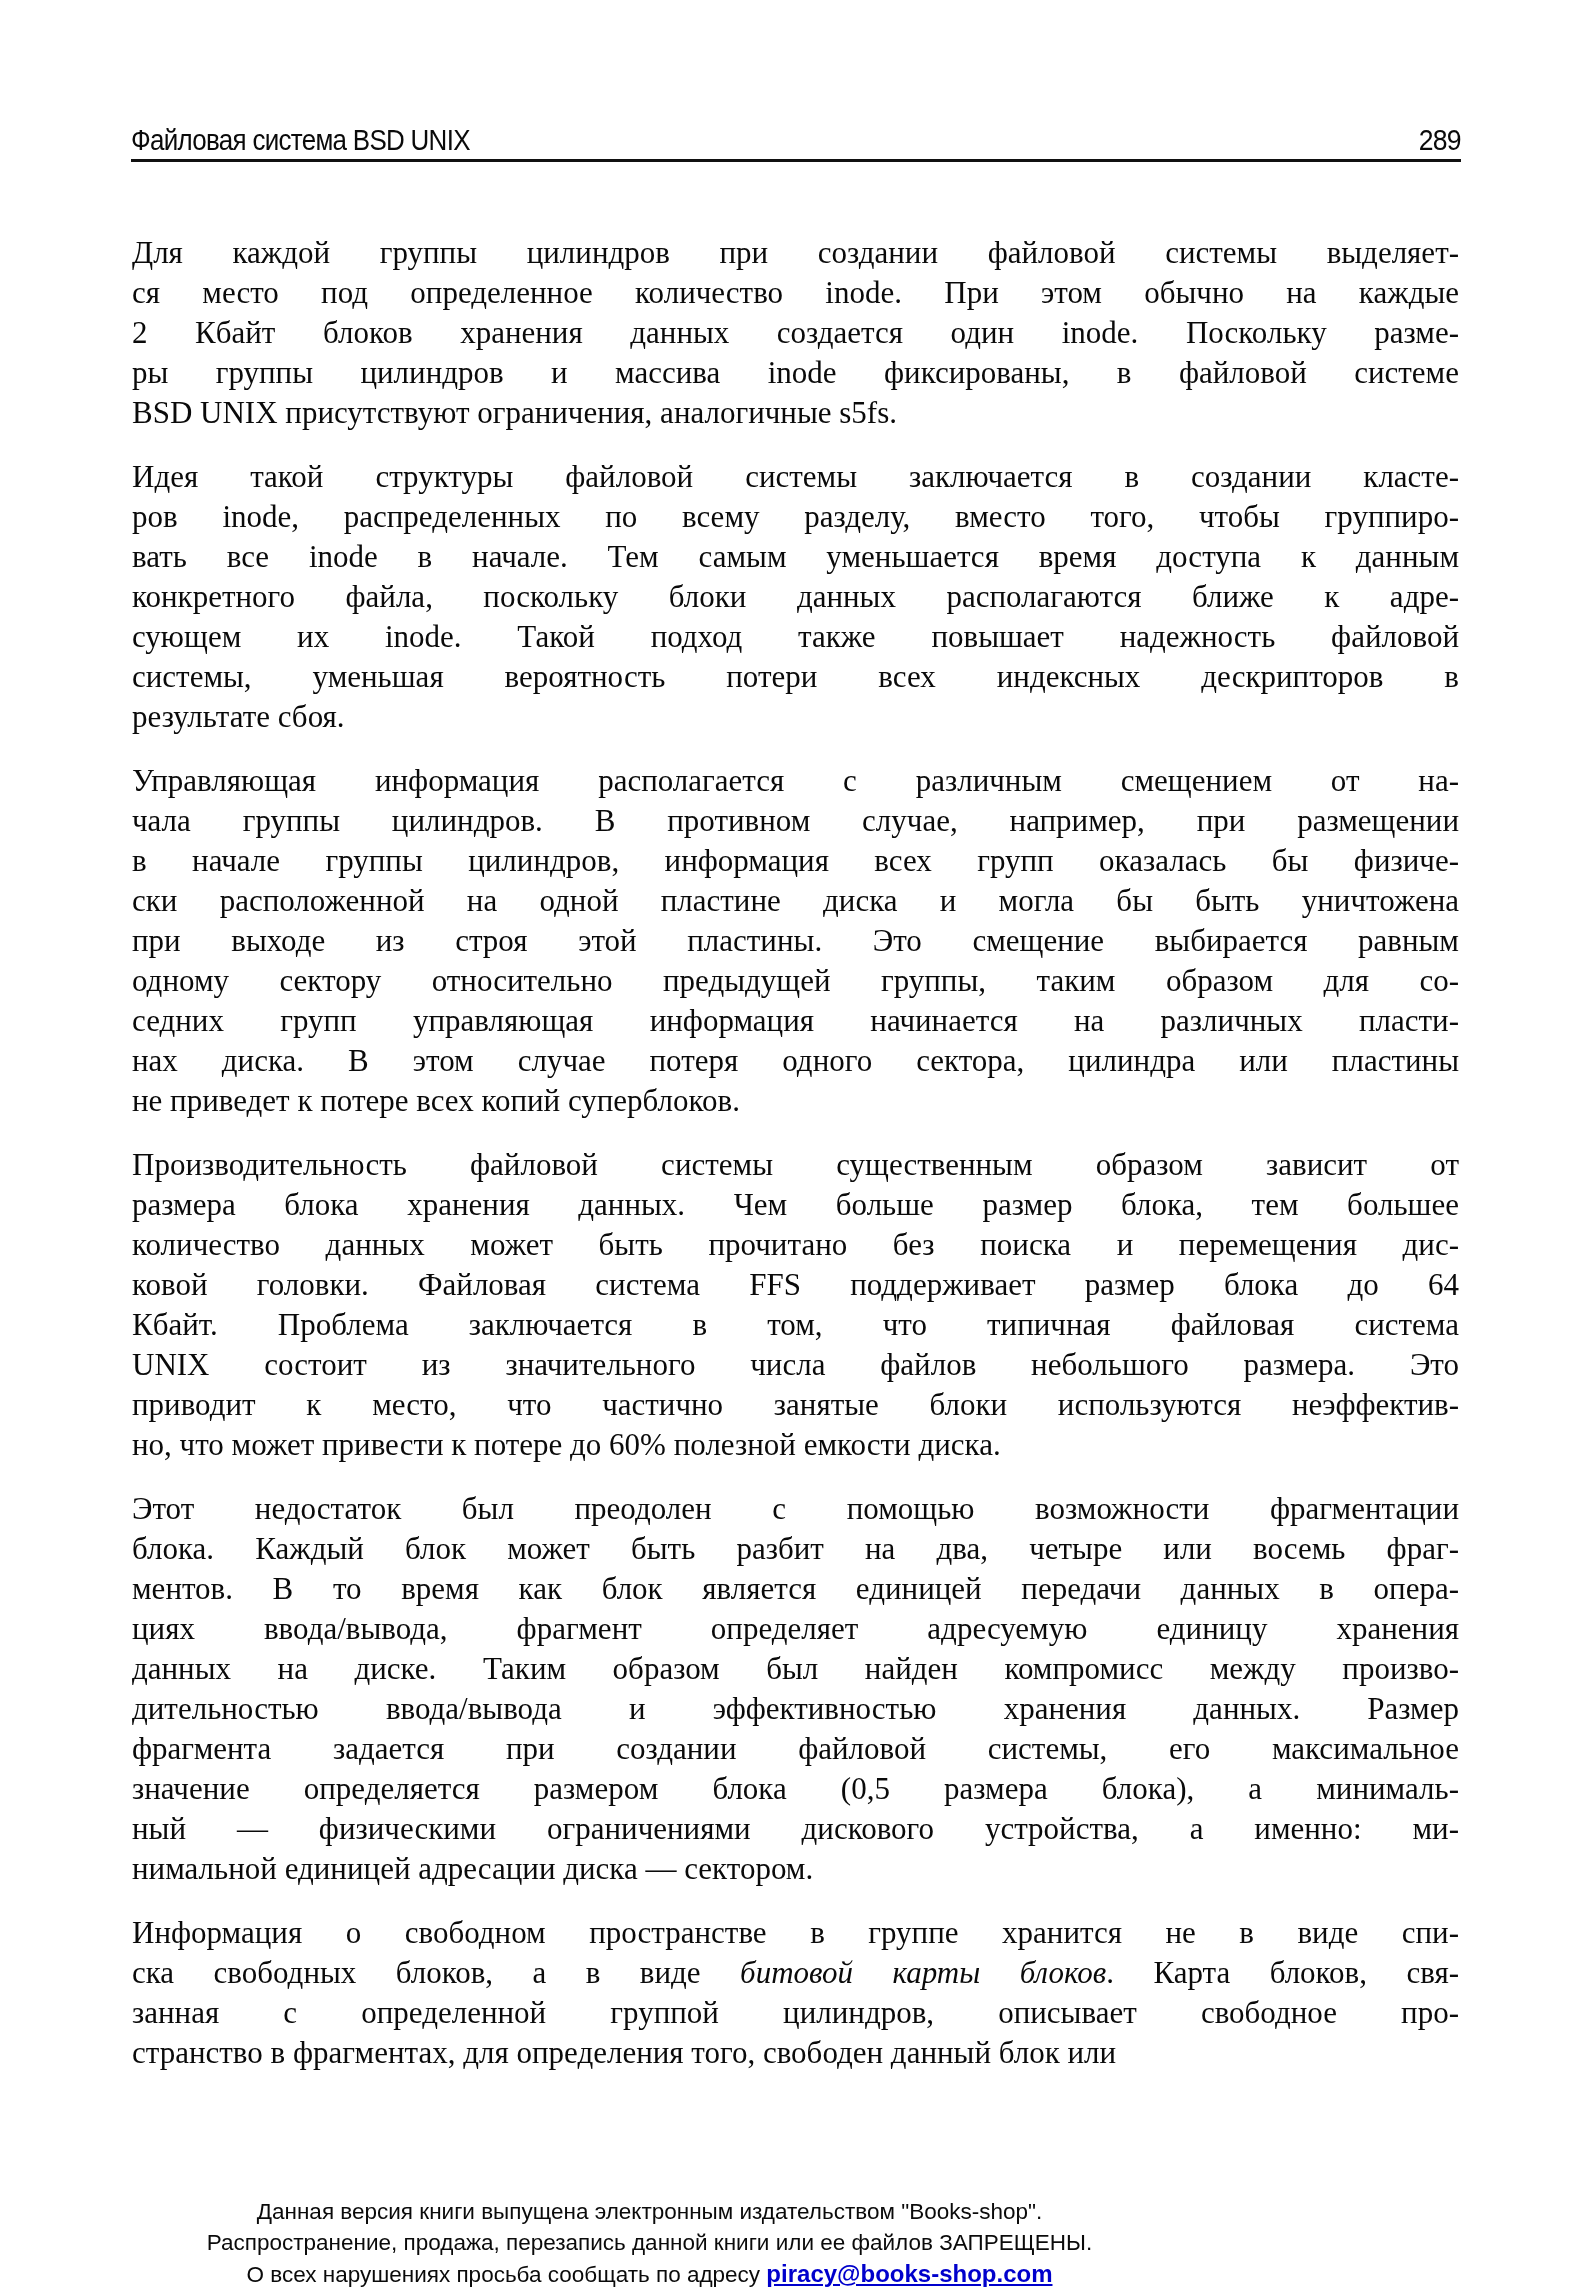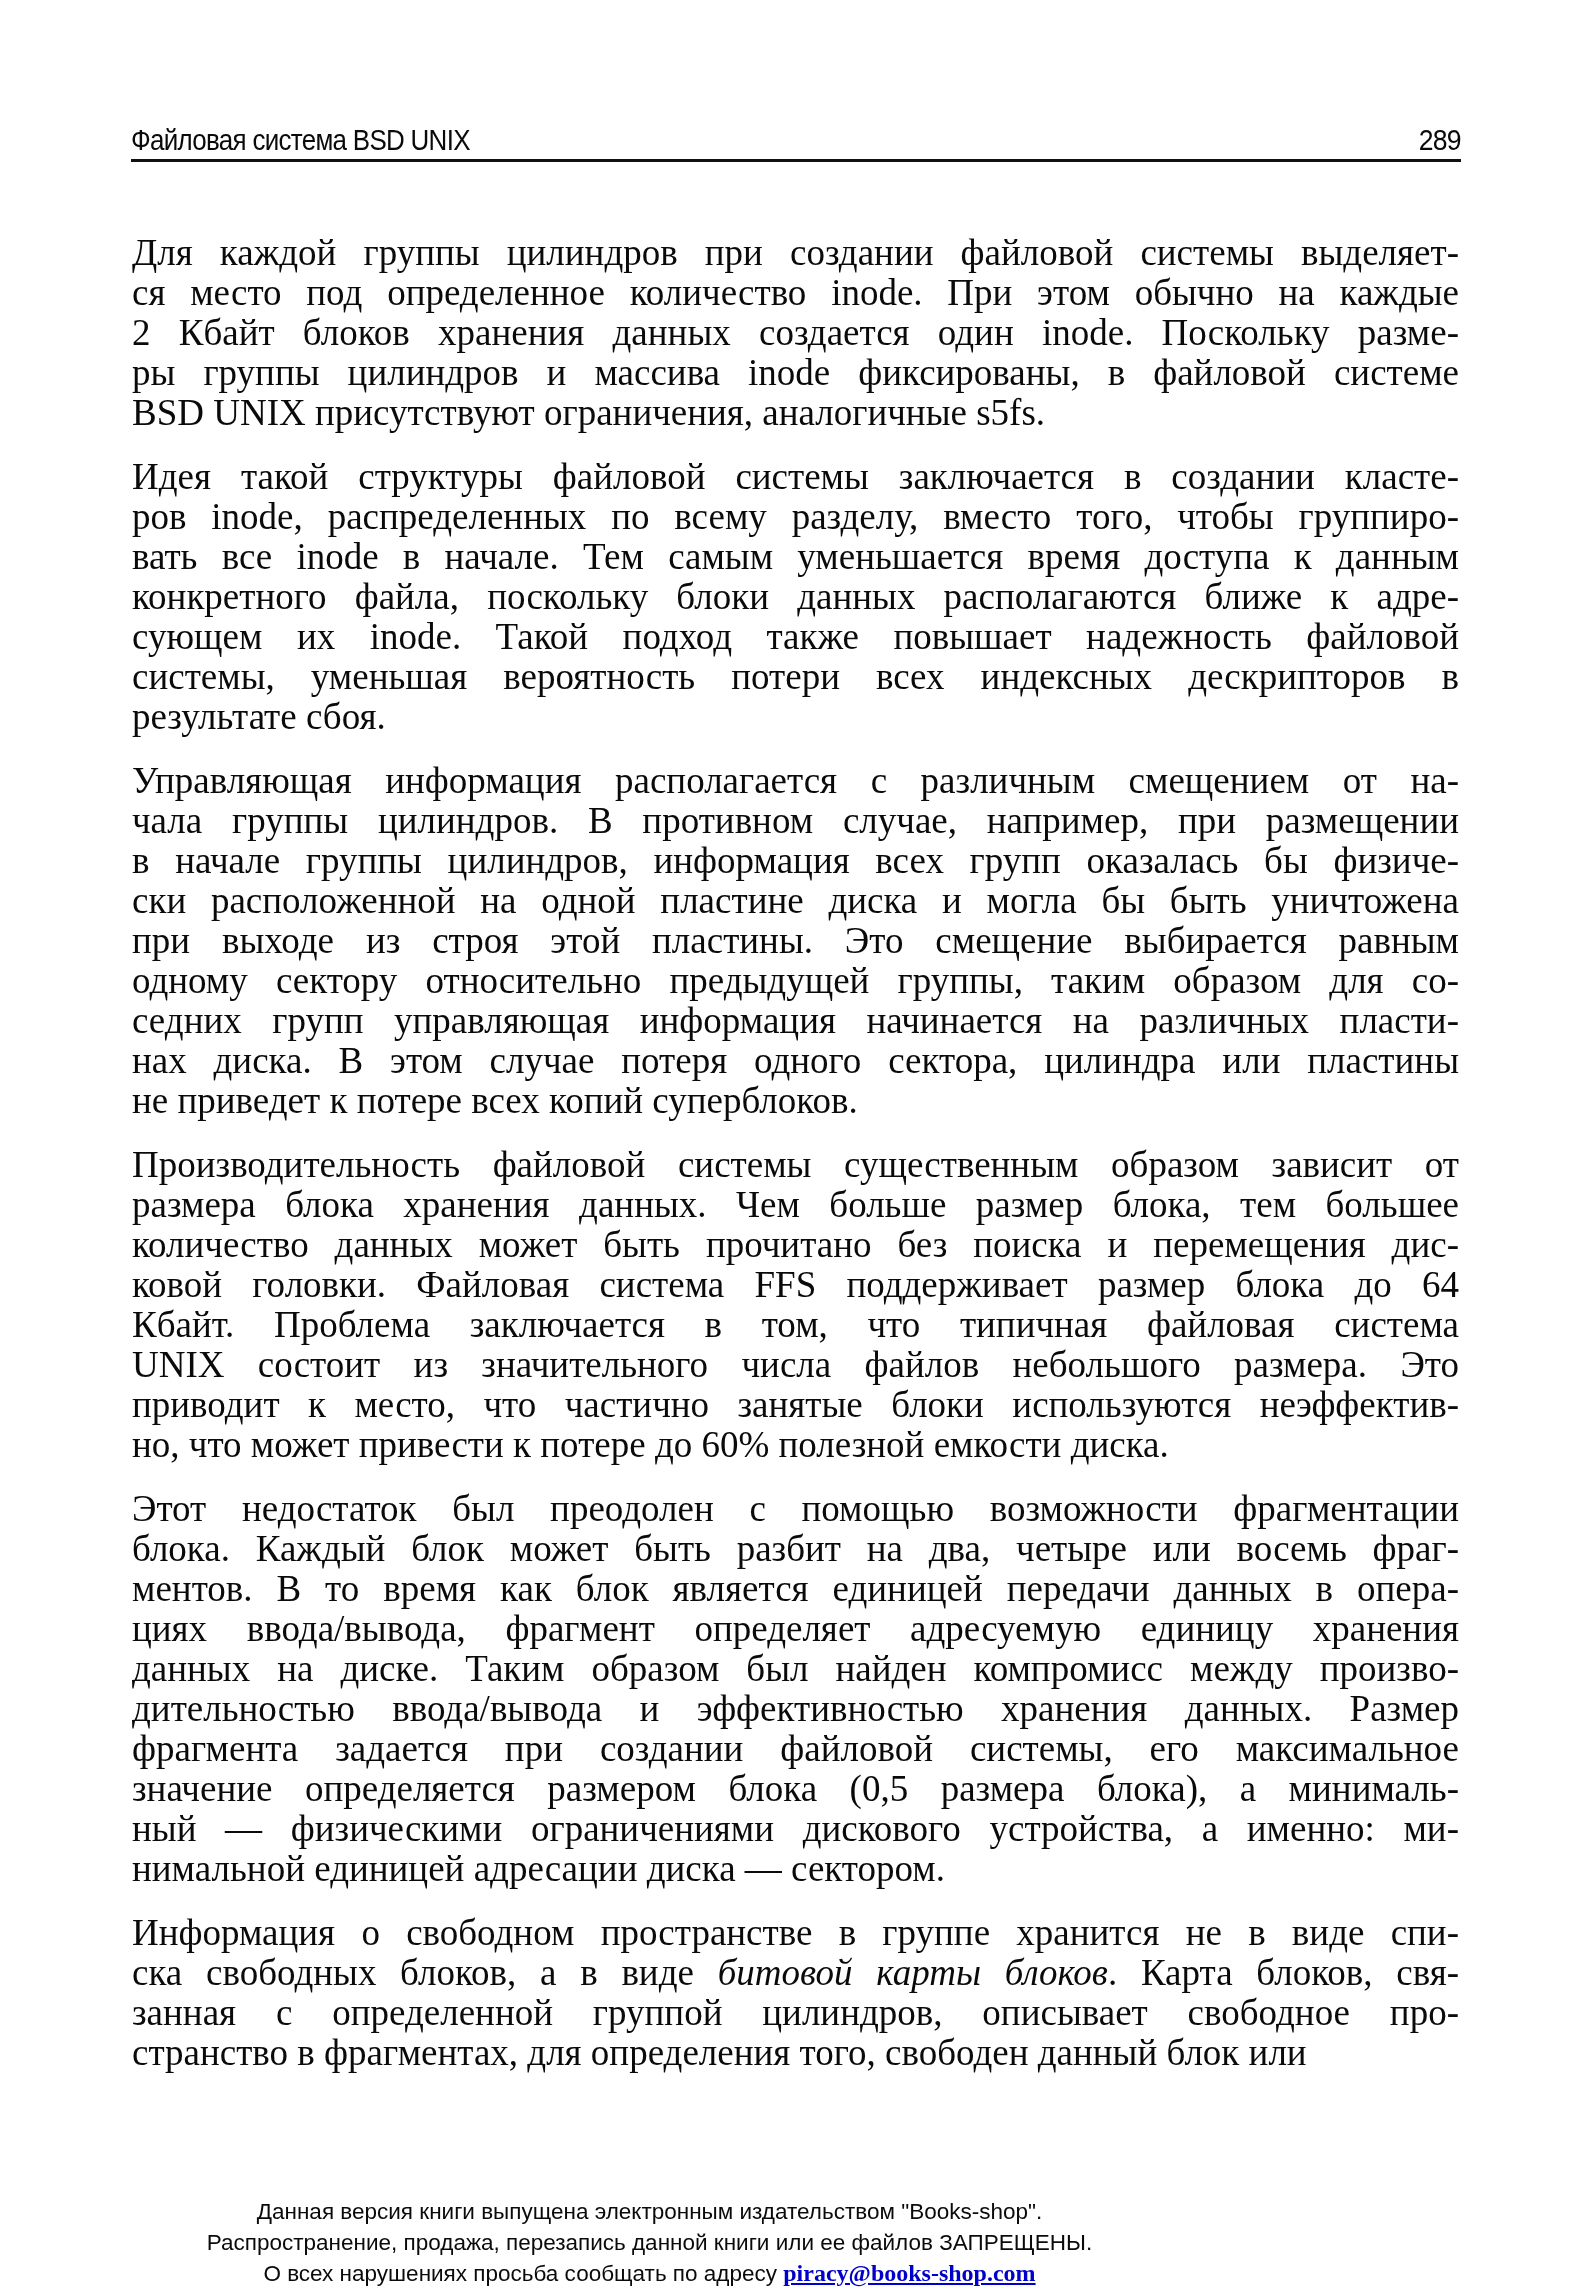--- a/index.html
+++ b/index.html
@@ -36,41 +36,41 @@
     background: #111111;
   }
   .body-col {
     position: absolute;
     left: 132px;
     width: 1327px;
     top: 233px;
   }
   .paragraph { margin: 0 0 24px 0; }
   .line {
-    font-size: 37px;
+    font-size: 31px;
     line-height: 40px;
     text-align: justify;
     text-align-last: justify;
     white-space: normal;
   }
   .line.last { text-align-last: left; }
   .em { font-style: italic; margin-top: 20px; }
   .page-footer {
     position: absolute;
     left: 0;
     width: 1299px;
     top: 2196px;
     text-align: center;
     font-family: "Liberation Sans", sans-serif;
     font-size: 22.5px;
     line-height: 31px;
     color: #0a0a0a;
   }
   .email-link {
-    font-family: Liberation Serif, serif;
+    font-family: Liberation Sans, sans-serif;
     font-weight: bold;
     font-size: 24px;
     color: #0000cc;
     text-decoration: underline;
     cursor: pointer;
   }
 </style>
 </head>
 <body>
 

